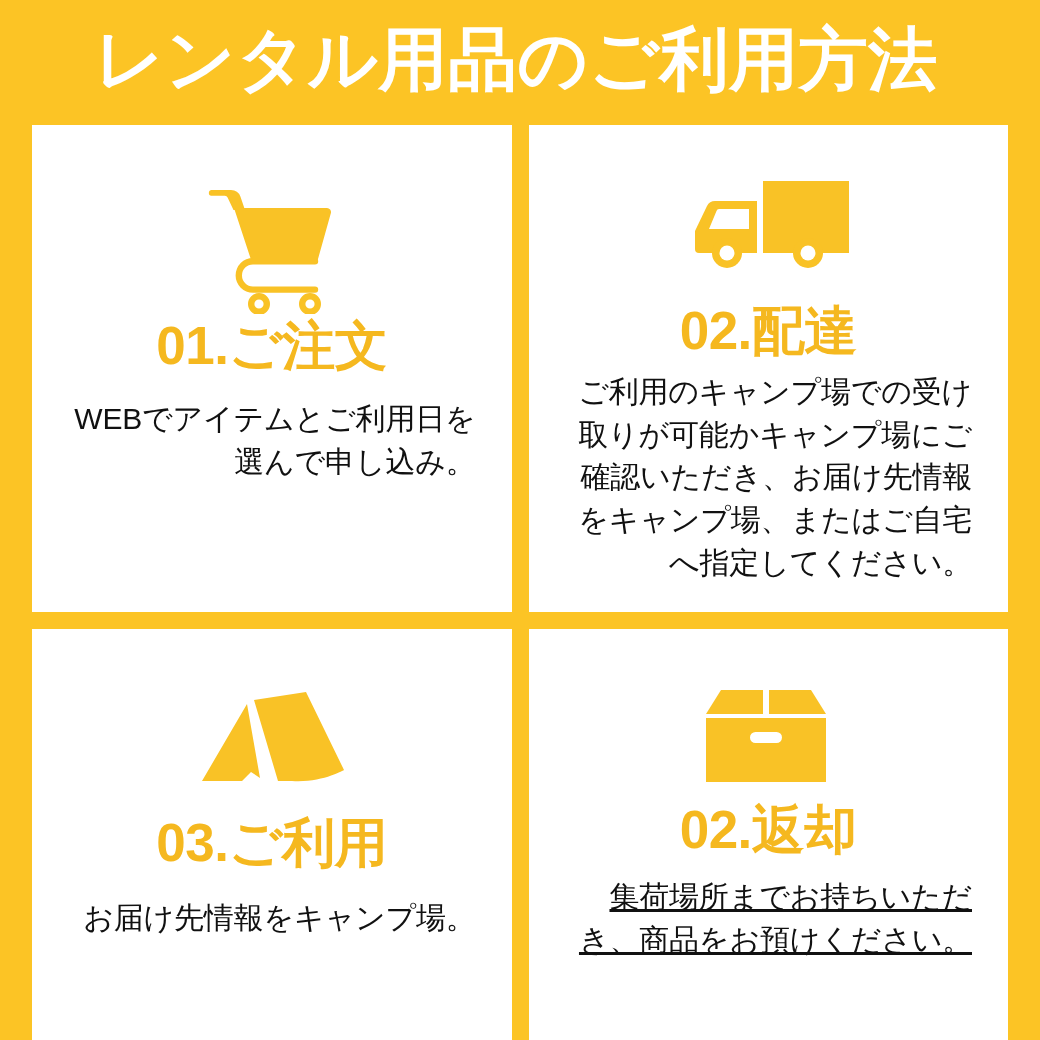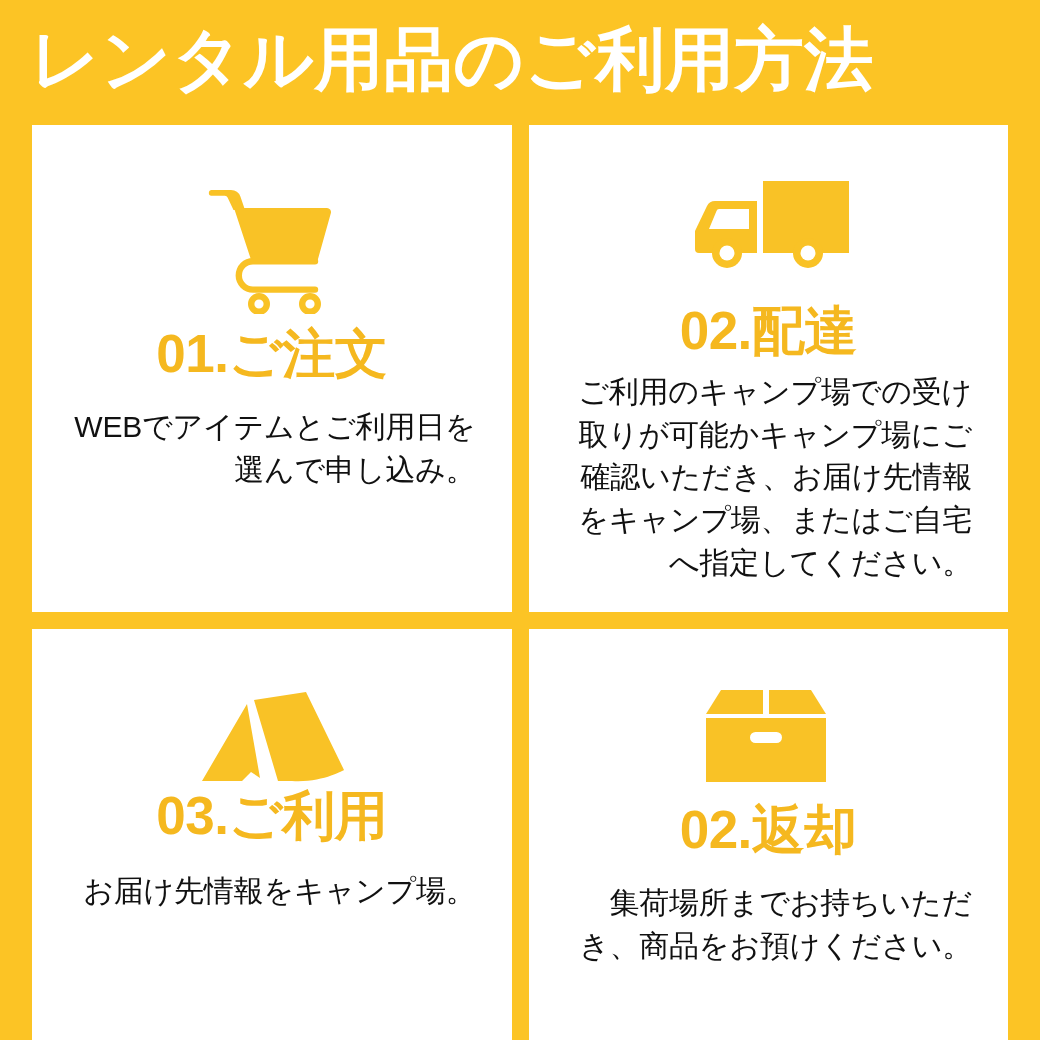--- a/index.html
+++ b/index.html
@@ -23,20 +23,21 @@
     display: flex;
     flex-direction: column;
   }
 
   
   .header {
     height: 125px;
     flex: 0 0 125px;
     display: flex;
     align-items: center;
+    justify-content: center;
     padding: 0 38px 6px 30px;
     box-sizing: border-box;
   }
   .header-title {
     color: #FFFFFF;
     font-size: 69px;
     font-weight: 700;
     line-height: 1;
     letter-spacing: 0.5px;
     white-space: nowrap;
@@ -79,40 +80,40 @@
   .card-4 .card-icon { height: 125px; }
 
   .card-heading {
     color: #F5B81F;
     font-size: 53px;
     font-weight: 700;
     line-height: 1.06;
     letter-spacing: -0.5px;
     text-align: center;
     white-space: nowrap;
-    margin-top: 12px;
+    margin-top: 4px;
   }
   .card-2 .card-heading { margin-top: 24px; }
-  .card-3 .card-heading { margin-top: 0; }
+  .card-3 .card-heading { margin-top: 27px; }
   .card-4 .card-heading { margin-top: 14px; }
 
   .card-body {
     color: #111111;
     font-size: 30px;
     font-weight: 400;
     line-height: 1.42;
     text-align: right;
     align-self: stretch;
     margin-top: 16px;
     letter-spacing: -0.2px;
   }
   .card-1 .card-body { margin-top: 24px; }
   .card-2 .card-body { margin-top: 12px; }
   .card-3 .card-body { margin-top: 26px; }
-  .card-4 .card-body { margin-top: 24px; }
+  .card-4 .card-body { margin-top: 18px; text-decoration: underline; }
 
   svg { display: block; }
 </style>
 </head>
 <body>
 
 <div class="poster">
 
   <div class="header">
     <div class="header-title">レンタル用品のご利用方法</div>

